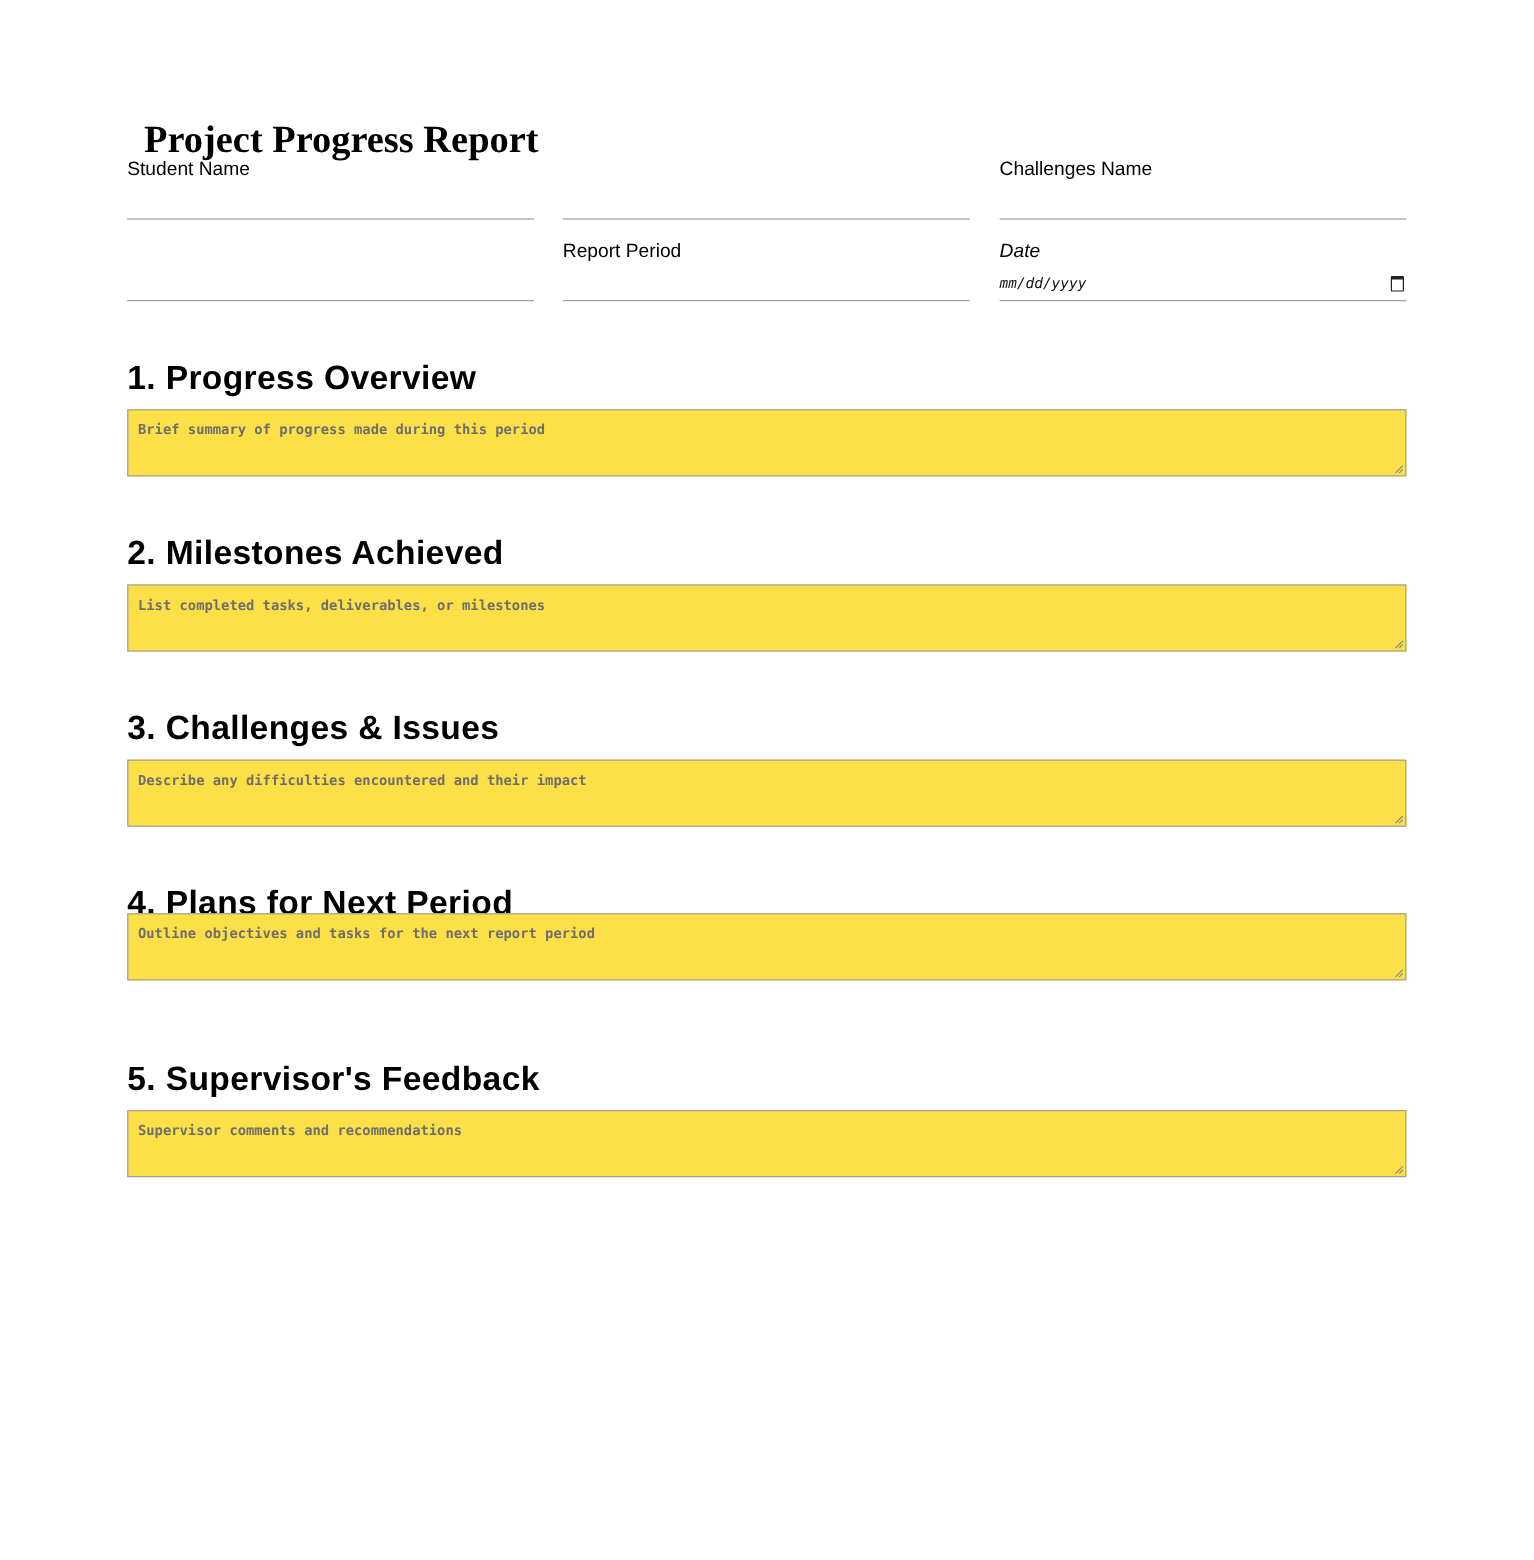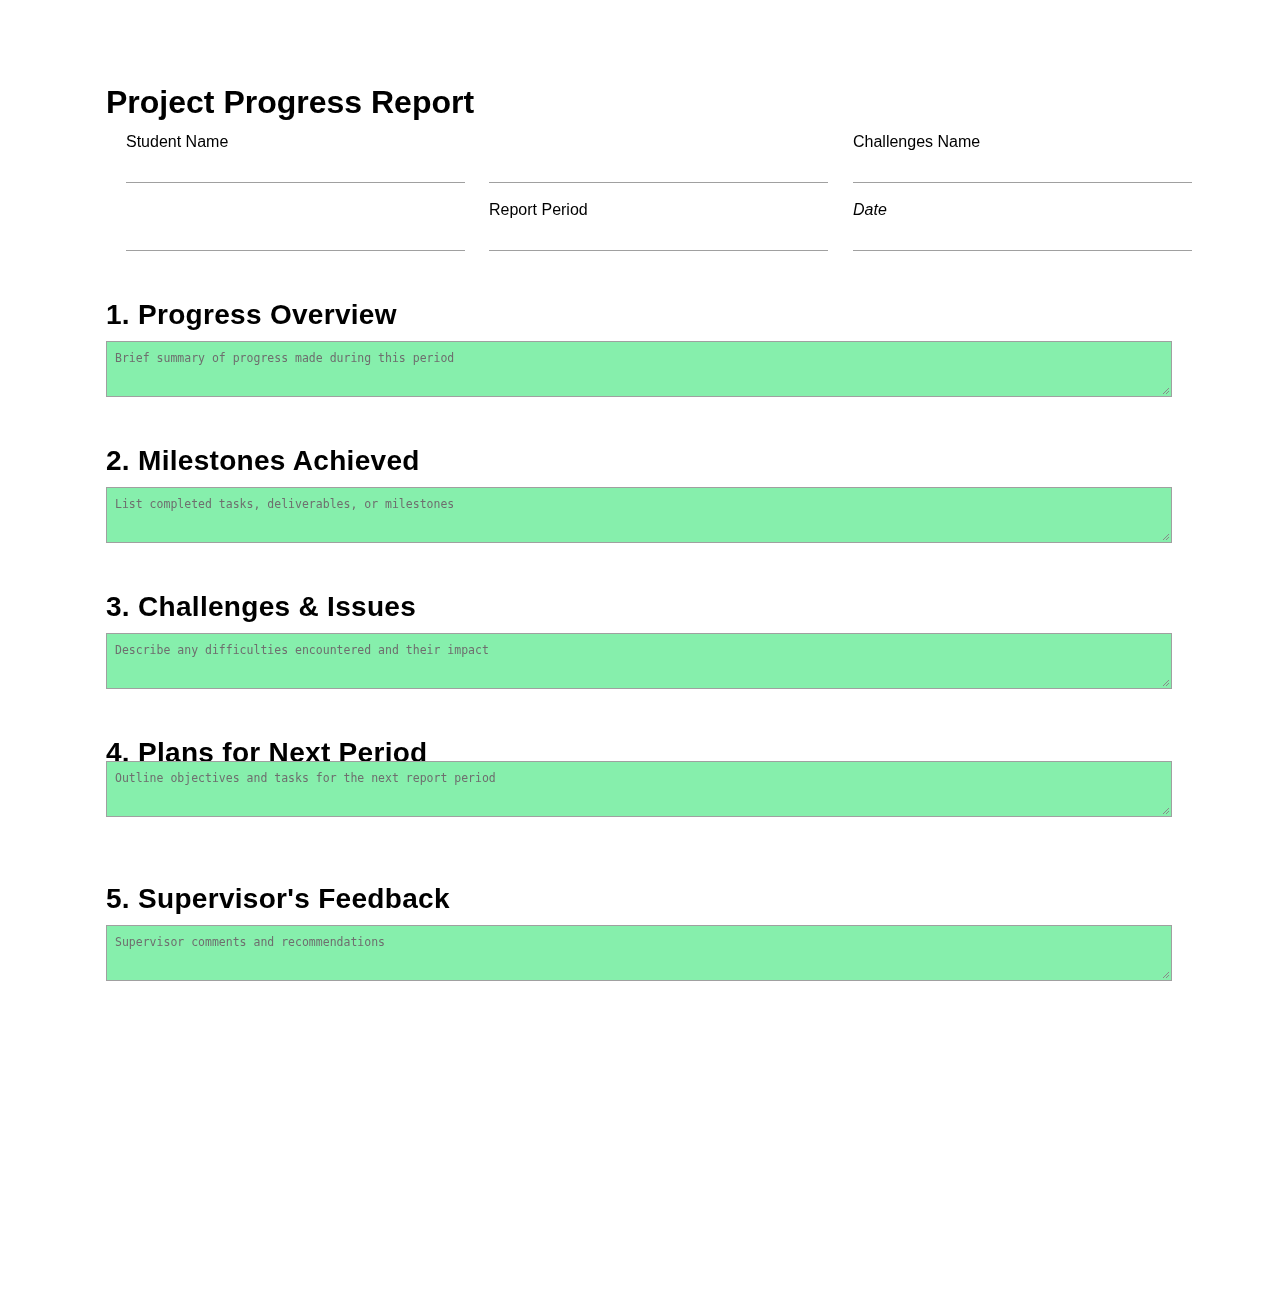--- a/index.html
+++ b/index.html
@@ -1,26 +1,26 @@
 <!DOCTYPE html>
 <html><head>
 <meta charset="utf-8">
 <style>
   html, body { margin: 0; padding: 0; background: #ffffff; }
   body { width: 1278px; height: 1300px; position: relative; font-family: "Liberation Sans", sans-serif; color: #000; }
   .page { position: absolute; left: 106px; top: 0; width: 1066px; }
-  h1 { position: absolute; left: 0; top: 82px; margin: 0; font-size: 32px; font-weight: bold; line-height: 40px; white-space: nowrap; }
-  .field { position: absolute; width: 339px; margin-left: 20px; }
+  h1 { position: absolute; left: 0; top: 82px; margin: 14px; font-size: 32px; font-weight: bold; line-height: 40px; white-space: nowrap; font-family: Liberation Serif, serif; }
+  .field { position: absolute; width: 339px; }
   .field label { display: block; font-size: 16px; line-height: 20px; height: 20px; }
   .field .line { position: absolute; left: 0; right: 0; height: 0; border-bottom: 1px solid #a0a0a0; }
   .field input { position: absolute; left: 0; width: 100%; border: none; outline: none; background: transparent; padding: 0; margin: 0; font-size: 13px; height: 20px; }
   .date-text { position: absolute; left: 0; top: 87px; font-family: "DejaVu Sans Mono", monospace; font-size: 12px; color: #111; line-height: 16px; }
   .cal-icon { position: absolute; right: 2px; top: 89px; width: 9px; height: 9px; border: 1.5px solid #222; border-top-width: 3px; border-radius: 1px; }
   h2 { position: absolute; left: 0; margin: 0; font-size: 28px; font-weight: bold; line-height: 30px; letter-spacing: 0.3px; white-space: nowrap; }
-  .ta { position: absolute; left: 0; width: 1064px; height: 54px; border: 1px solid #a0a0a0; background: #86efac; }
+  .ta { position: absolute; left: 0; width: 1064px; height: 54px; border: 1px solid #a0a0a0; background: #fde047; font-weight: bold; }
   .ta-text { position: absolute; left: 8px; top: 8px; font-family: "DejaVu Sans Mono", monospace; font-size: 11.5px; color: #6e6e6e; line-height: 16px; white-space: nowrap; }
   .grip { position: absolute; right: 1px; bottom: 1px; width: 8px; height: 8px; }
 </style>
 </head>
 <body>
 
 <div class="page">
   <h1>Project Progress Report</h1>
 
   <div class="field" style="left:0; top:132px; height:52px;">
@@ -42,20 +42,24 @@
     <input type="text" style="top: 28px;" value="">
     <div class="line" style="top:50px;"></div>
   </div>
   <div class="field" style="left:363px; top:200px; height:52px;">
     <label>Report Period</label>
     <input type="text" style="top: 28px;" value="">
     <div class="line" style="top:50px;"></div>
   </div>
   <div class="field" style="left:727px; top:200px; height:52px;font-style:italic;">
     <label>Date</label>
+    <div style="position:absolute; left:0; right:0; top:24px; height:24px;">
+      <span class="date-text" style="top:4px;">mm/dd/yyyy</span>
+      <span class="cal-icon" style="top:6px;"></span>
+    </div>
     <div class="line" style="top:50px;"></div>
   </div>
 
   <h2 style="top:300px;">1. Progress Overview</h2>
   <div class="ta" style="top:341px;">
     <span class="ta-text">Brief summary of progress made during this period</span>
     <svg class="grip" viewBox="0 0 8 8">
         <path d="M7 1 L1 7 M7 4 L4 7" stroke="#888" stroke-width="1"></path>
       </svg>
   </div>

